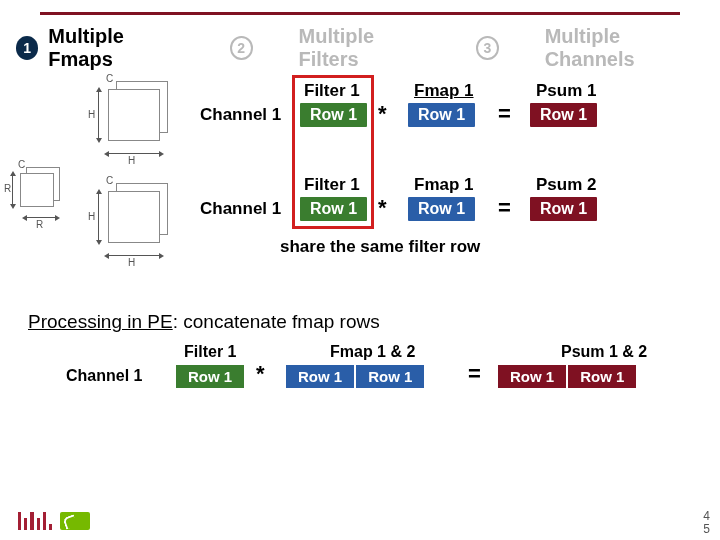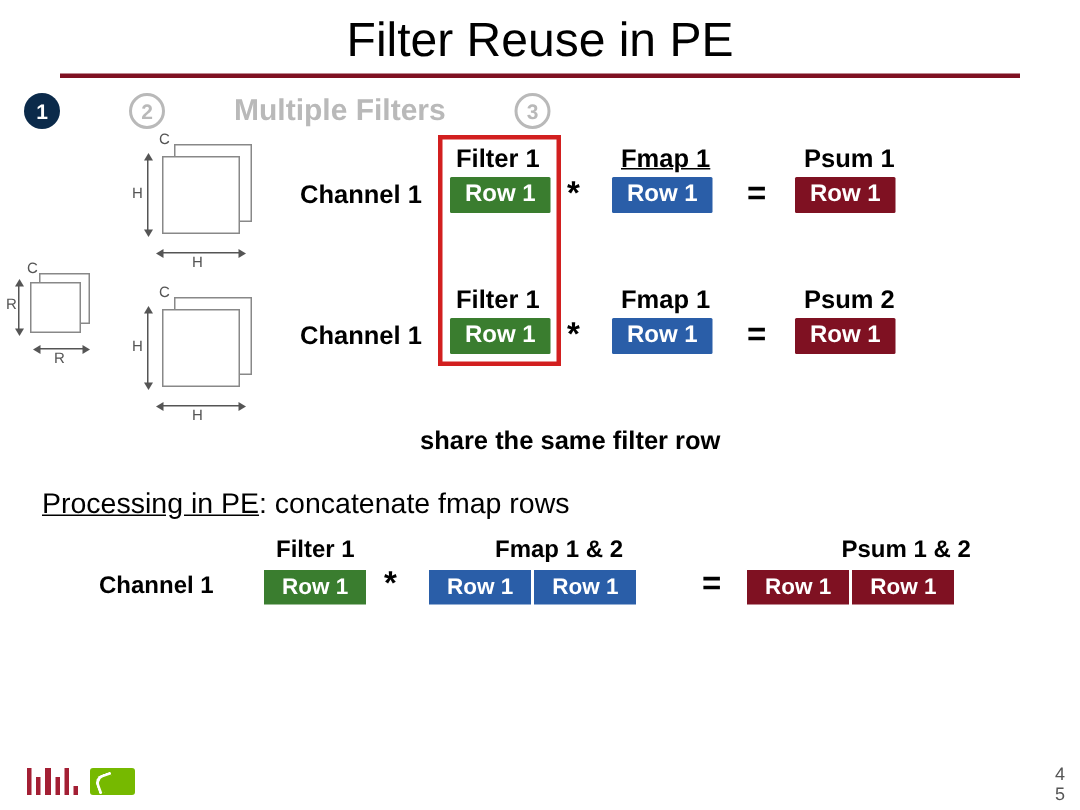--- a/index.html
+++ b/index.html
@@ -57,31 +57,32 @@
   .mit span:nth-child(1){height:18px} .mit span:nth-child(2){height:12px}
   .mit span:nth-child(3){height:18px} .mit span:nth-child(4){height:12px}
   .mit span:nth-child(5){height:18px} .mit span:nth-child(6){height:6px}
   .nvidia { width: 30px; height: 18px; background: #76b900; border-radius: 2px; position: relative; }
   .nvidia::before { content:""; position:absolute; left:4px; top:4px; width:10px; height:10px; border:2px solid #fff; border-right:none; border-bottom:none; border-radius:6px 0 0 0; transform: rotate(-20deg); }
 </style>
 </head>
 <body>
 
 <div class="title-wrap">
-  <div class="title">Filter Reuse in PE</div>
   <div class="title-rule"></div>
 </div>
 
 <div class="toprow">
   <span class="circ circ-solid">1</span>
+  <span>Multiple Fmaps</span>
   <span class="spacer"></span>
   <span class="circ circ-ghost">2</span>
   <span class="ghost-label">Multiple Filters</span>
   <span class="spacer"></span>
   <span class="circ circ-ghost">3</span>
+  <span class="ghost-label">Multiple Channels</span>
 </div>
 
 <div class="midgrid">
 
   <div class="stack" style="left:108px; top:6px;">
     <div class="sq" style="left:8px; top:0; width:52px; height:52px;"></div>
     <div class="sq" style="left:0; top:8px; width:52px; height:52px;"></div>
     <span class="cap" style="left:-2px; top:-8px;">C</span>
     <div class="arrow-v" style="left:-10px; top:10px; height:48px;"></div>
     <span class="cap" style="left:-20px; top:28px;">H</span>
@@ -124,21 +125,21 @@
   <span class="lbl" style="left:536px; top:100px;">Psum 2</span>
   <span class="lbl" style="left:200px; top:124px;">Channel 1</span>
   <div class="rowcell c-filter" style="left:300px; top:122px;">Row 1</div>
   <span class="op" style="left:378px; top:120px;">*</span>
   <div class="rowcell c-fmap" style="left:408px; top:122px;">Row 1</div>
   <span class="op" style="left:498px; top:120px;">=</span>
   <div class="rowcell c-psum" style="left:530px; top:122px;">Row 1</div>
 
   <div class="redbox" style="left:292px; top:0px; width:82px; height:154px;"></div>
 
-  <span class="sharetxt" style="left:280px; top:162px;margin-top:32px;">share the same filter row</span>
+  <span class="sharetxt" style="left:280px; top:162px;">share the same filter row</span>
 </div>
 
 <div class="proc-line">
   <span class="u">Processing in PE</span><span>: concatenate fmap rows</span>
 </div>
 
 <div class="concat">
   <span class="lbl2" style="left:184px; top:6px;">Filter 1</span>
   <span class="lbl2" style="left:330px; top:6px;text-align:center;">Fmap 1 &amp; 2</span>
   <span class="lbl2" style="left:561px; top:6px;">Psum 1 &amp; 2</span>

